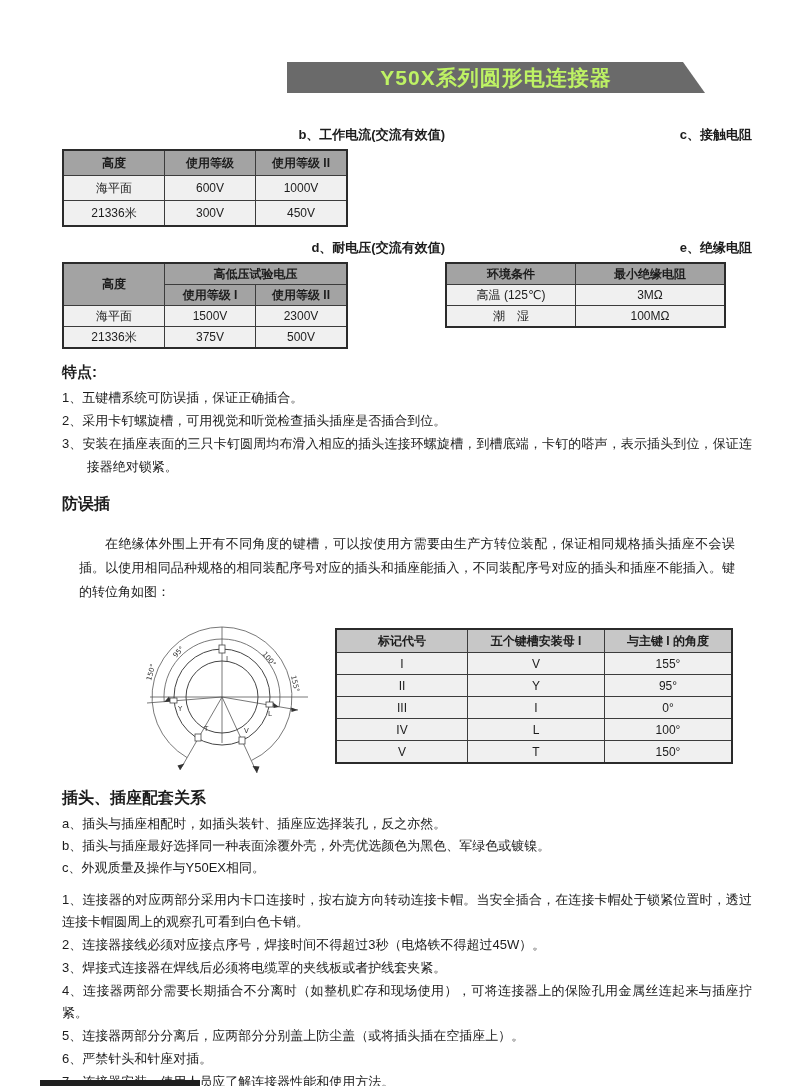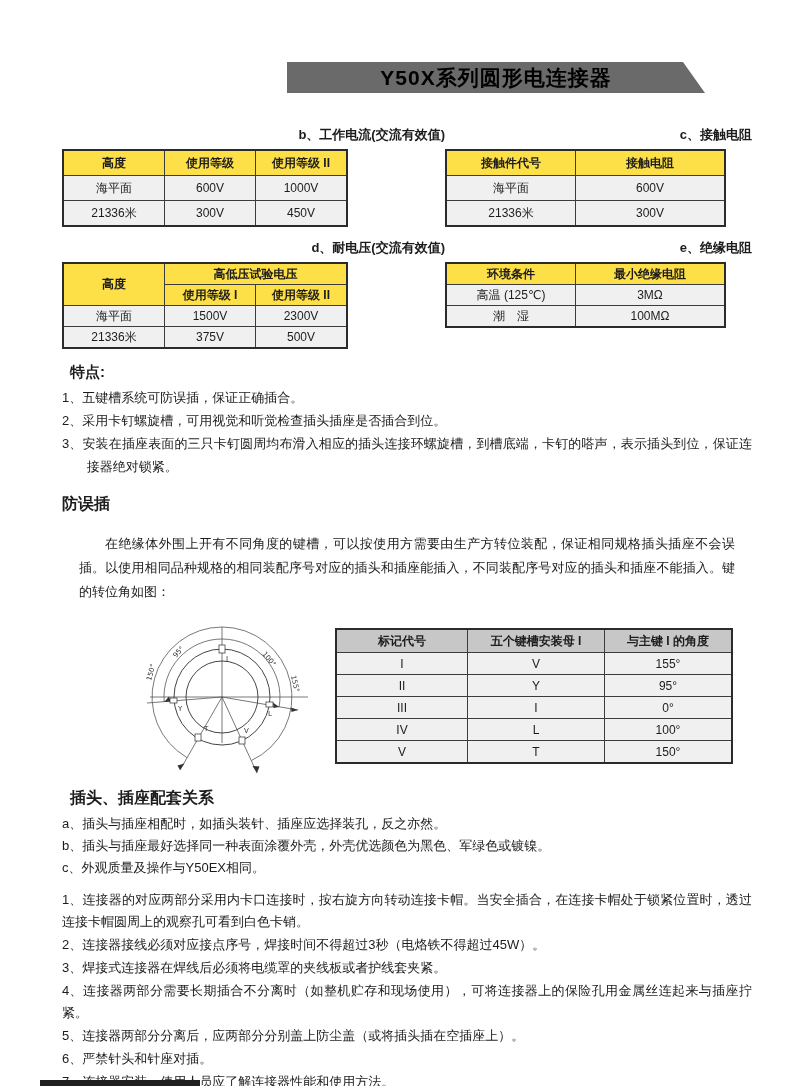--- a/index.html
+++ b/index.html
@@ -3,35 +3,35 @@
 <meta charset="utf-8">
 <style>
   html,body{margin:0;padding:0;}
   body{
     width:800px;height:1086px;background:#ffffff;position:relative;
     font-family:"Liberation Sans","DejaVu Sans",sans-serif;color:#1c1c1c;
     overflow:hidden;
   }
   .banner{
     position:absolute;left:287px;top:62px;width:418px;height:31px;
-    background:#6a6a6a;color:#000000;font-weight:bold;font-size:21px;
+    background:#6a6a6a;color:#bef264;font-weight:bold;font-size:21px;
     line-height:31px;text-align:center;letter-spacing:1px;
     clip-path:polygon(0 0,calc(100% - 22px) 0,100% 100%,0 100%);
   }
   .content{position:absolute;left:62px;top:126px;width:690px;}
   .tables-grid{display:grid;grid-template-columns:383px 1fr;row-gap:12px;}
   .sec-title{font-size:13px;font-weight:bold;margin:0 0 5px 0;text-align:right;}
   table.dt{border-collapse:collapse;border:2px solid #2b2b2b;font-size:12px;text-align:center;}
   table.dt th,table.dt td{border:1px solid #3c3c3c;padding:0 4px;}
-  table.dt th{background:#fde047;font-weight:bold;height:24px;}
+  table.dt th{background:#a3a3a3;font-weight:bold;height:24px;}
   table.dt td{background:#f0f0f0;height:24px;}
   table.dt.compact th{height:20px;}
   table.dt.compact td{height:20px;}
   .features{margin-top:14px;}
-  .h-bold{font-size:15px;font-weight:bold;margin:0 0 4px 8px;}
+  .h-bold{font-size:15px;font-weight:bold;margin:0 0 4px 0;}
   .h-big{font-size:16px;font-weight:bold;margin:16px 0 8px 0;}
   .txt{font-size:13px;line-height:22px;text-align:justify;}
   .feat-item{font-size:13px;line-height:23px;padding-left:1.9em;text-indent:-1.9em;text-align:justify;}
   .para{font-size:13px;line-height:24px;text-indent:2em;text-align:justify;margin:17px;}
   .diagram-row{display:flex;margin-top:6px;align-items:flex-start;}
   .diagram-box{width:273px;}
   .diagram-box svg{display:block;margin-left:48px;}
   table.kt{border-collapse:collapse;border:2px solid #2b2b2b;font-size:12px;text-align:center;margin-top:7px;}
   table.kt th,table.kt td{border:1px solid #3c3c3c;padding:0 4px;}
   table.kt th{background:#c7c7c7;font-weight:bold;height:22px;}
@@ -74,36 +74,20 @@
           <td>21336米</td>
           <td>300V</td>
           <td>450V</td>
         </tr>
       </tbody>
         </table>
     </section>
 
     <section>
       <p class="sec-title">c、接触电阻</p>
-      <table class="dt">
-        <tbody>
-            <tr>
-          <th style="width:120px">接触件代号</th>
-          <th style="width:140px">接触电阻</th>
-        </tr>
-        <tr>
-          <td>海平面</td>
-          <td>600V</td>
-        </tr>
-        <tr>
-          <td>21336米</td>
-          <td>300V</td>
-        </tr>
-      </tbody>
-        </table>
     </section>
 
     <section>
       <p class="sec-title">d、耐电压(交流有效值)</p>
       <table class="dt compact">
         <tbody>
             <tr>
           <th rowspan="2" style="width:92px">高度</th>
           <th colspan="2">高低压试验电压</th>
         </tr>

